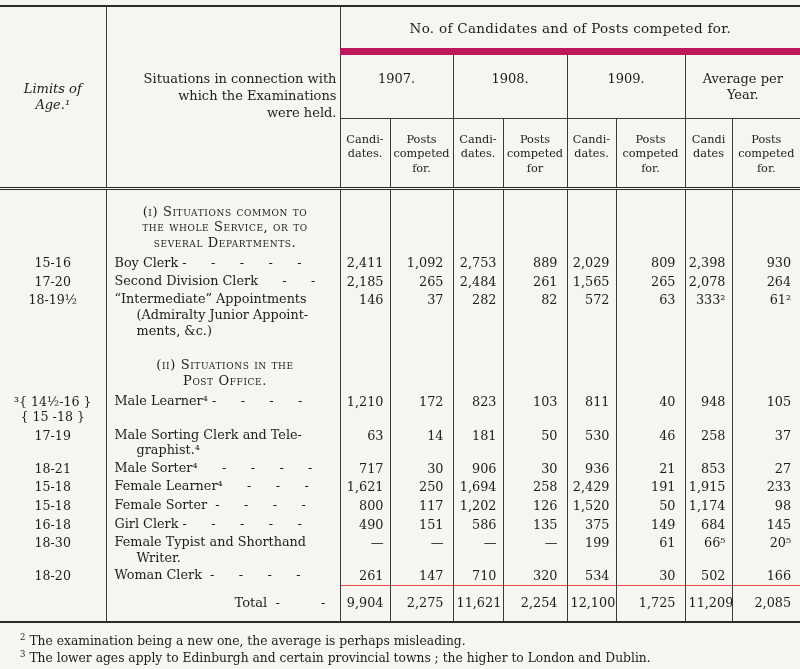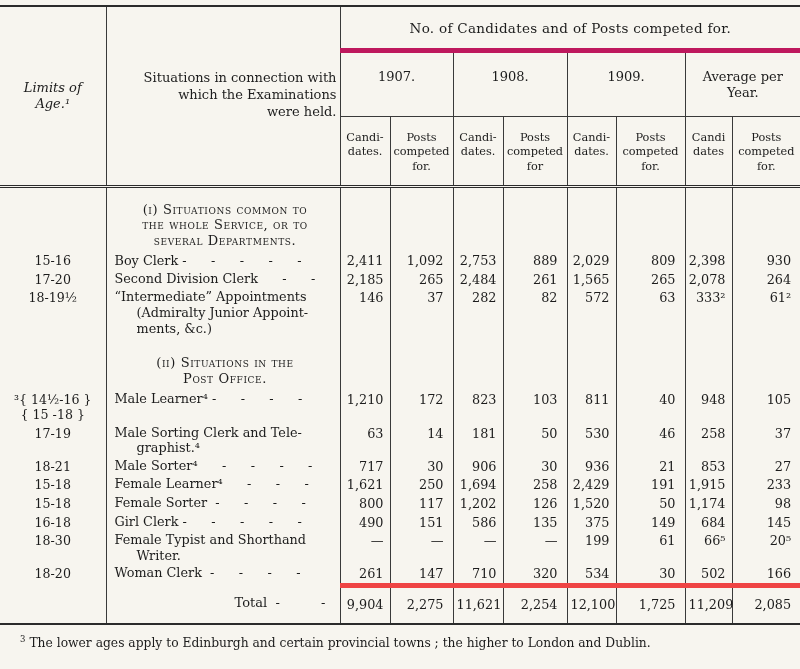--- a/index.html
+++ b/index.html
@@ -35,21 +35,21 @@
     vertical-align: middle; text-align: center;
     font-size: 13px; line-height: 1.25; white-space: pre-line; font-style: italic;
   }
   th.h-sit {
     vertical-align: middle; text-align: right;
     font-size: 13px; line-height: 1.3; white-space: pre-line;
   }
   th.h-main {
     text-align: center; font-size: 13.5px;
     padding: 13px 4px 12px 4px;
-    border-bottom: 5px solid #be185d;
+    border-bottom: 7px solid #be185d;
     letter-spacing: 0.3px;
   }
   th.h-year {
     text-align: center; font-size: 13px;
     padding: 16px 2px 14px 2px;
     border-bottom: 1px solid #3a3a3a;
     white-space: pre-line; line-height: 1.25;
   }
   th.h-sub {
     text-align: center; font-size: 11.3px;
@@ -79,21 +79,21 @@
     font-size: 13px; line-height: 1.22;
     letter-spacing: 0.6px;
     white-space: pre-wrap;
     text-indent: 0; padding-left: 6px; margin-left: 39px;
   }
   tr.section-i td { padding-top: 14px; }
   tr.section-ii td { padding-top: 18px; padding-bottom: 3px; }
   tr.first-data td { padding-top: 3px; }
 
   tr.total-row td { padding-top: 9px; padding-bottom: 10px; }
-  tr.total-row td.num { border-top: 5px solid #ef4444; }
+  tr.total-row td.num { border-top: 1px solid #ef4444; }
   tr.total-row td.sit {
     text-align: right; padding-right: 14px; text-indent: 0;
     font-size: 13px;
     padding-left: 12px;
   }
 
   
   .footnotes { padding: 9px 10px 0 20px; }
   .fn { font-size: 12.3px; line-height: 1.23; white-space: pre-wrap; }
   .fn sup { font-size: 8.5px; margin-right: 4px; }
@@ -347,17 +347,18 @@
         <td class="num cand bl">12,100</td>
         <td class="num bl">1,725</td>
         <td class="num cand bl">11,209</td>
         <td class="num bl">2,085</td>
       </tr>
 
     </tbody>
   </table>
 
   <div class="footnotes">
+    <div class="fn"><sup>2</sup><i></i><span>The examination being a new one, the average is perhaps misleading.</span></div>
     <div class="fn"><sup>3</sup><i></i><span>The lower ages apply to Edinburgh and certain provincial towns ; the higher to London and Dublin.</span></div>
 
   </div>
 
 </div>
 
 </body></html>

